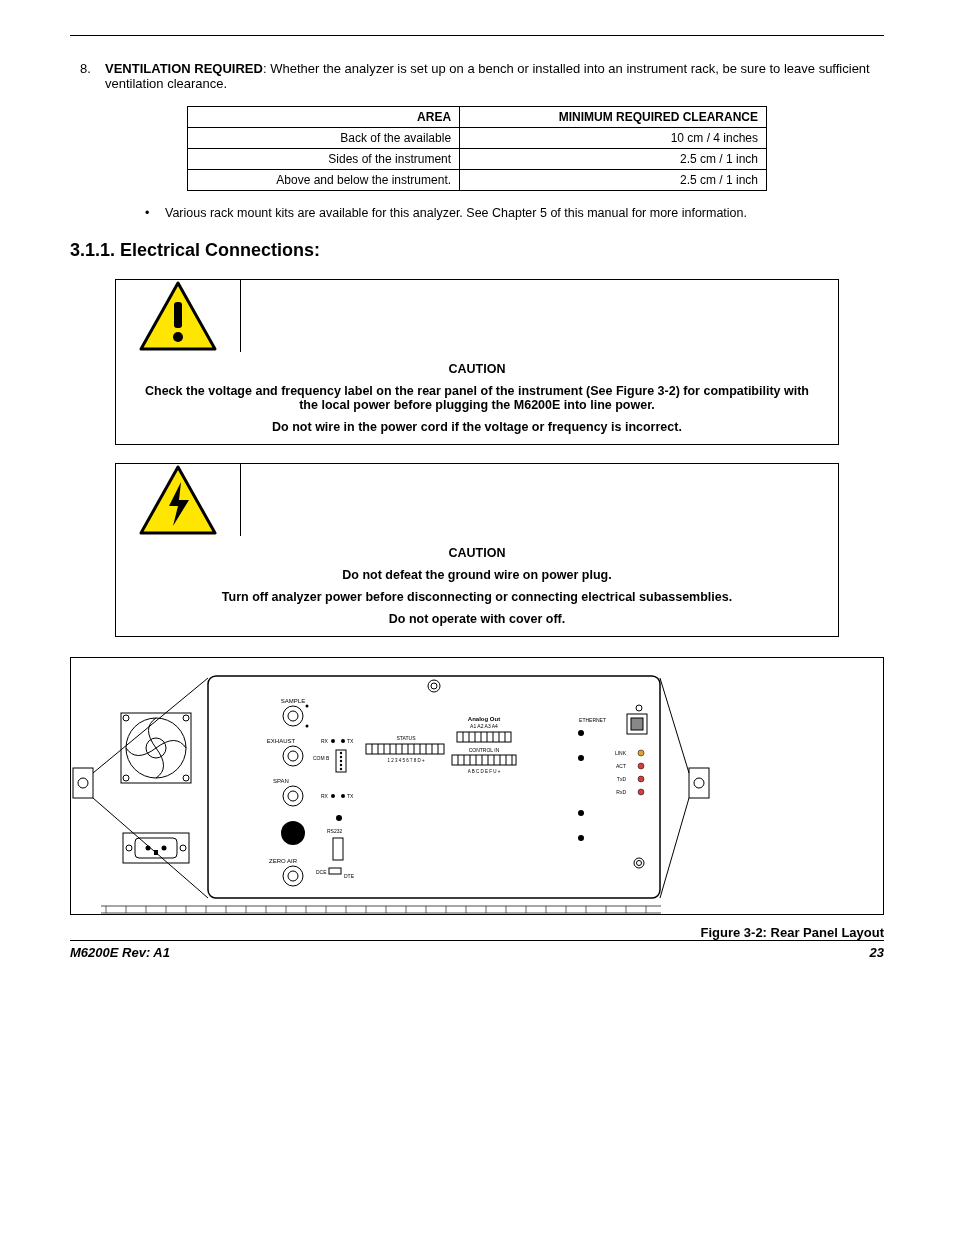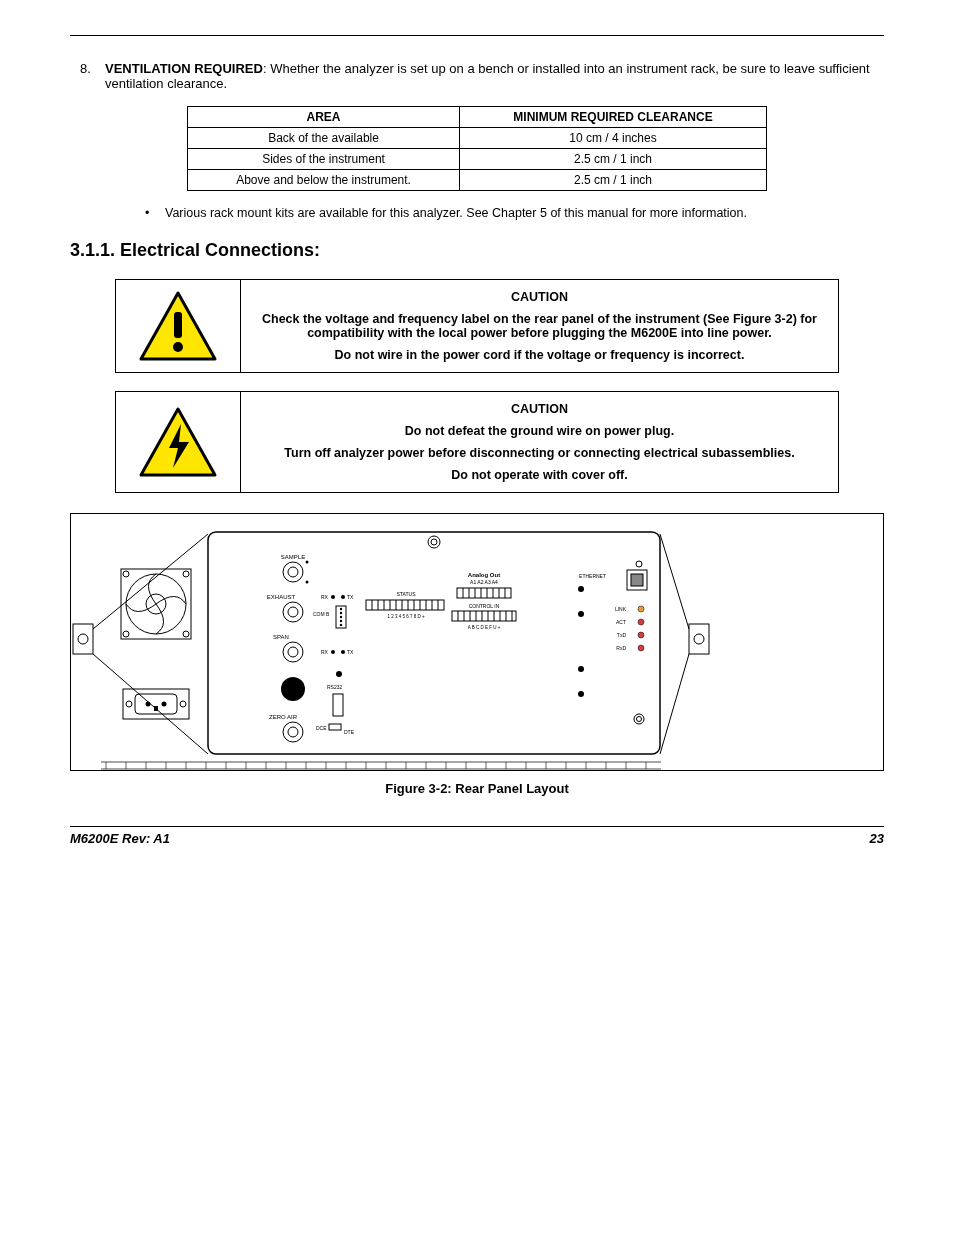--- a/index.html
+++ b/index.html
@@ -4,33 +4,33 @@
 <style>
   * { margin: 0; padding: 0; box-sizing: border-box; }
   body { font-family: Verdana, Arial, sans-serif; font-size: 13px; background: #fff; color: #000; }
   .page { width: 954px; margin: 0 auto; padding: 35px 70px 0 70px; }
   .top-rule { border-top: 1.5px solid #000; margin-bottom: 25px; }
   .list-item { display: flex; margin-left: 10px; margin-bottom: 15px; }
   .list-num { width: 25px; flex-shrink: 0; }
   .list-body { flex: 1; }
   .list-body .lead { font-weight: bold; }
   .clearance-table { width: 580px; margin: 0 auto 15px auto; border-collapse: collapse; }
-  .clearance-table th, .clearance-table td { border: 1px solid #000; padding: 3px 8px; text-align: center; font-size: 12px; }
+  .clearance-table th, .clearance-table td { border: 1px solid #000; padding: 3px 8px; text-align: right; font-size: 12px; }
   .clearance-table th { font-weight: bold; }
   .bullet-item { display: flex; margin-left: 75px; margin-right: 60px; margin-bottom: 20px; font-size: 12.5px; }
   .bullet-item .dot { width: 20px; flex-shrink: 0; }
   .section-heading { font-size: 18px; font-weight: bold; margin: 10px 0 18px 0; }
-  .caution-box { display: flex; border: 1.5px solid #000; margin: 0 45px 18px 45px; }
+  .caution-box { display: flex; border: 1.5px solid #000; margin: 0 45px 18px 45px; flex-direction: column; }
   .caution-icon-cell { width: 125px; border-right: 1.5px solid #000; display: flex; align-items: center; justify-content: center; }
   .caution-text-cell { flex: 1; padding: 10px 18px; text-align: center; font-size: 12.5px; font-weight: bold; }
   .caution-title { margin-bottom: 6px; }
   .caution-text-cell p { margin-bottom: 8px; }
   .caution-text-cell p:last-child { margin-bottom: 0; }
   .figure-box { border: 1px solid #000; margin: 20px 0 10px 0; height: 258px; position: relative; background: #fff; overflow: hidden; }
-  .figure-caption { text-align: center; font-weight: bold; font-size: 13px; margin-top: 8px; margin-bottom: 30px; }
+  .figure-caption { text-align: right; font-weight: bold; font-size: 13px; margin-top: 8px; }
   .bottom-rule { border-top: 1.5px solid #000; margin-top: 0; }
   .footer-row { display: flex; justify-content: space-between; font-weight: bold; font-size: 13px; padding-top: 4px; font-style: italic; }
 </style>
 </head>
 <body>
 
 <div class="page">
   <div class="top-rule"></div>
 
   <div class="list-item">

